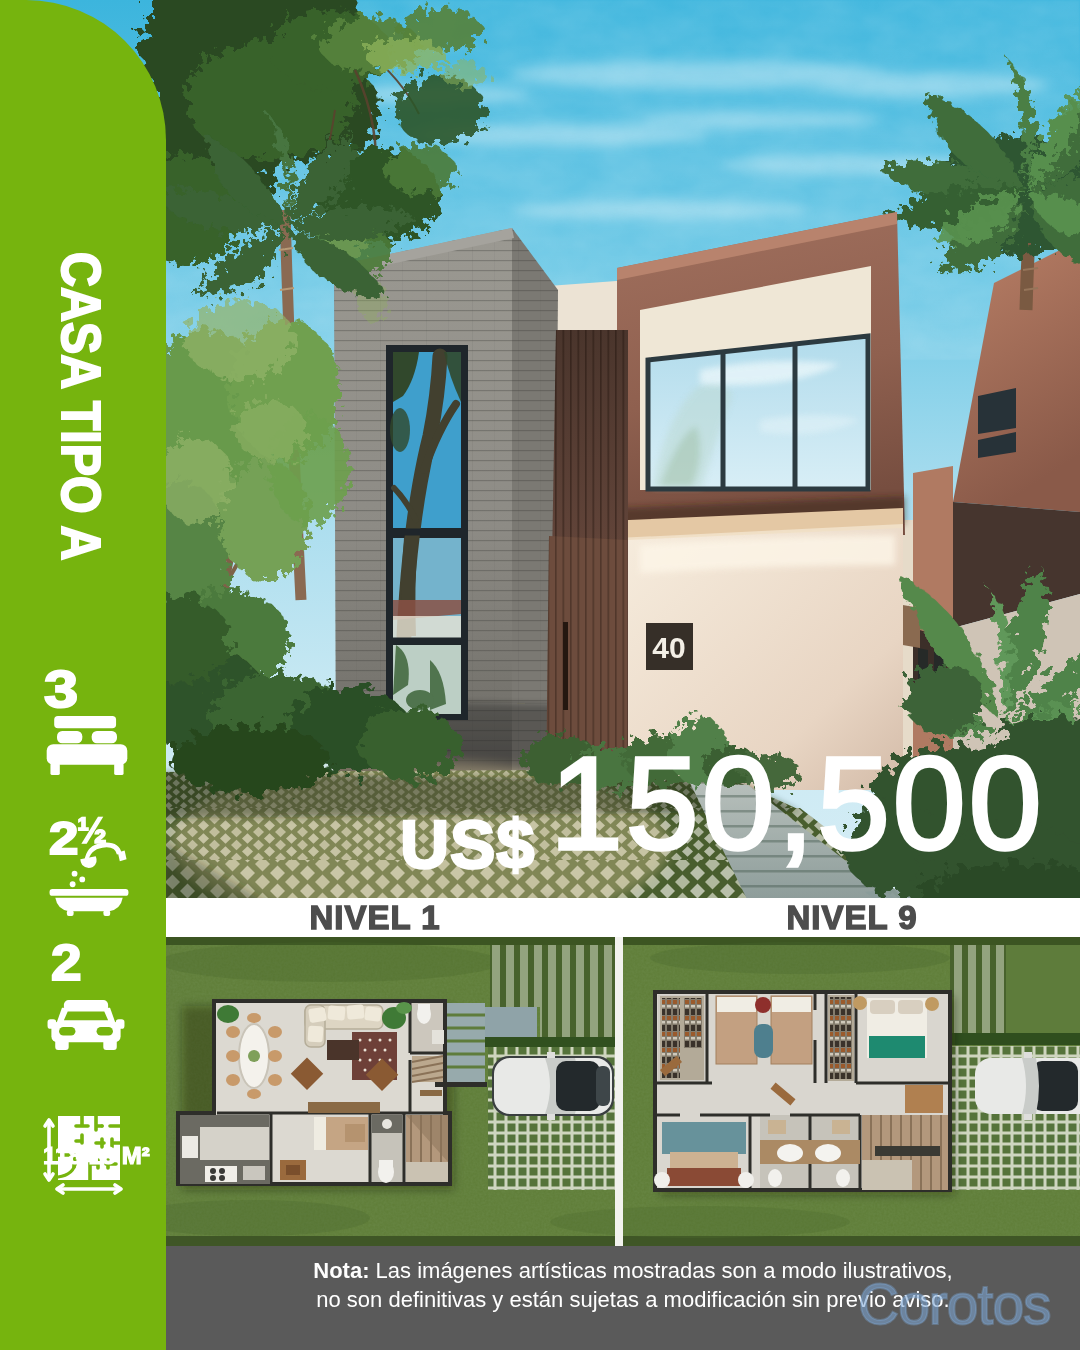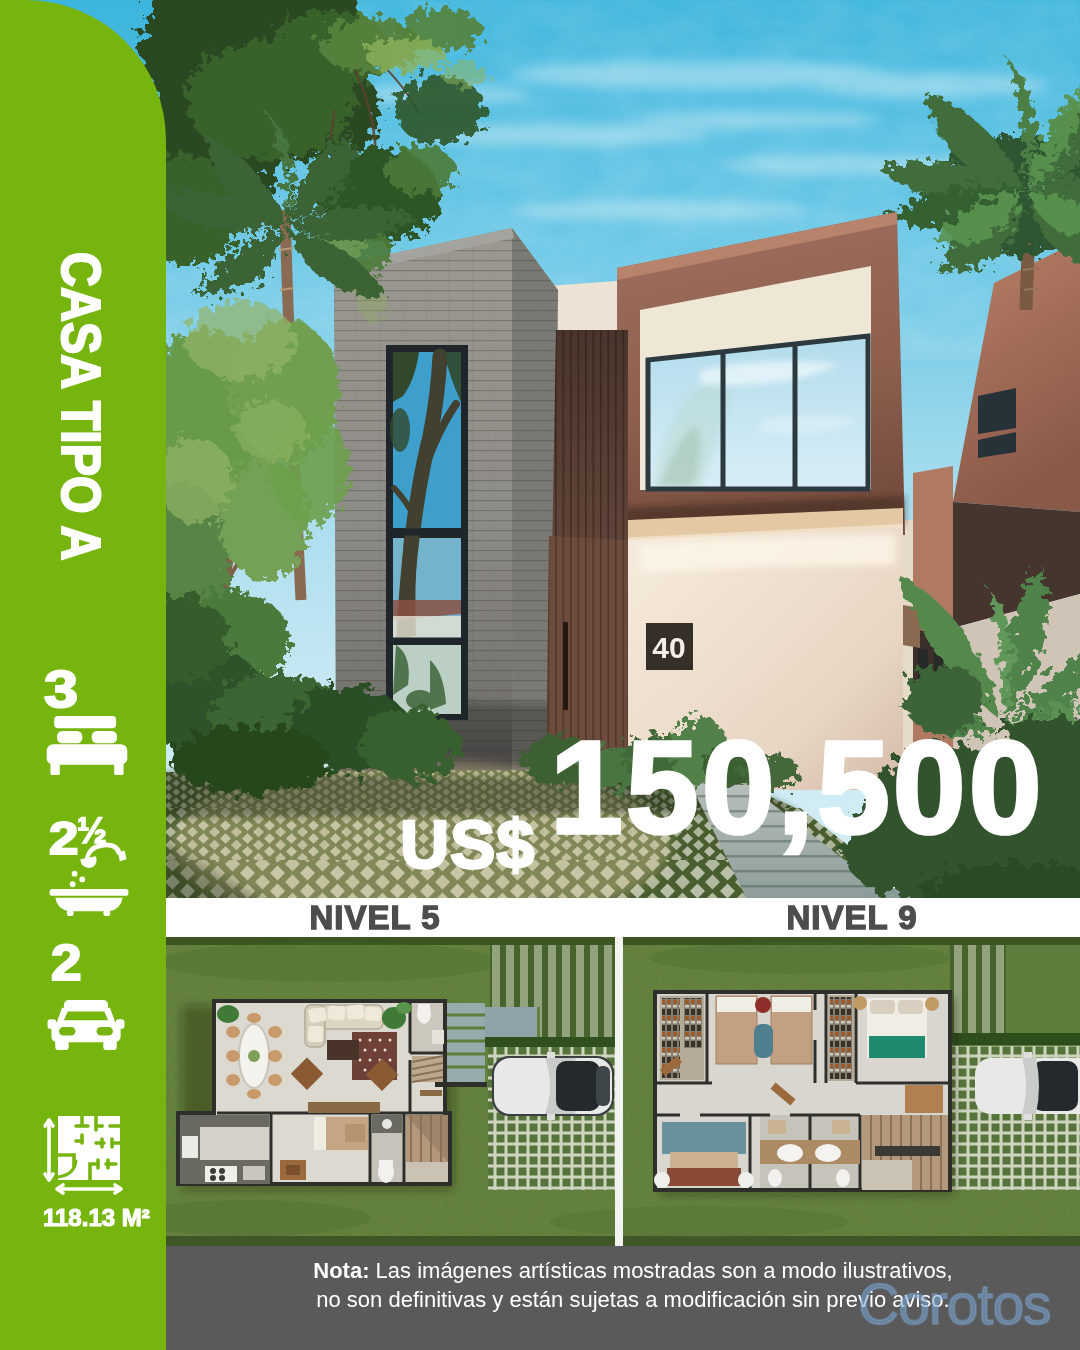--- a/index.html
+++ b/index.html
@@ -381,25 +381,25 @@
   <ellipse cx="350" cy="730" rx="60" ry="44" fill="#2c4f27"></ellipse>
   <ellipse cx="410" cy="745" rx="50" ry="36" fill="#38602f"></ellipse>
   <ellipse cx="250" cy="760" rx="80" ry="34" fill="#27461f"></ellipse>
   <ellipse cx="180" cy="640" rx="50" ry="44" fill="#355c2c"></ellipse>
 </g>
 
 </svg>
 
 <div class="abs" style="left:400px;top:769px;font-size:68px;font-weight:bold;color:#fff;letter-spacing:1px;margin-top:36px;-webkit-text-stroke:2.6px #fff;">US$</div>
 
-<div class="abs" style="left:550px;top:712px;font-size:131px;font-weight:bold;color:#fff;letter-spacing:3px;-webkit-text-stroke:3.5px #fff;">150,500</div>
+<div class="abs" style="left:550px;top:728px;font-size:131px;font-weight:normal;color:#fff;letter-spacing:3px;-webkit-text-stroke:3.5px #fff;">150,500</div>
 
 <div class="abs" style="left:0;top:898px;width:1080px;height:39px;background:#fff;"></div>
 
-<div class="abs" style="left:240px;top:899px;width:270px;text-align:center;font-size:33px;font-weight:bold;color:#4d4d4d;letter-spacing:1px;-webkit-text-stroke:1.4px #4d4d4d;">NIVEL 5</div>
+<div class="abs" style="left:240px;top:899px;width:270px;text-align:center;font-size:33px;font-weight:bold;color:#4d4d4d;letter-spacing:1px;-webkit-text-stroke:1.4px #4d4d4d;">NIVEL 1</div>
 
 <div class="abs" style="left:717px;top:899px;width:270px;text-align:center;font-size:33px;font-weight:bold;color:#4d4d4d;letter-spacing:1px;-webkit-text-stroke:1.4px #4d4d4d;">NIVEL 9</div>
 
 <svg class="abs" style="left:0;top:937px;" width="1080" height="309" viewBox="0 937 1080 309" id="plans">
 <defs>
   <filter id="grassTx" x="0%" y="0%" width="100%" height="100%">
     <feTurbulence type="fractalNoise" baseFrequency="0.45" numOctaves="2" seed="4"></feTurbulence>
     <feColorMatrix type="matrix" values="0 0 0 0 0.16  0 0 0 0 0.27  0 0 0 0 0.08  0 0 0 0.55 0"></feColorMatrix>
   </filter>
   <filter id="psoft" x="-40%" y="-40%" width="180%" height="180%">
@@ -784,13 +784,13 @@
     <path d="M40 20 v8 m-6 -2 h6"></path>
     <path d="M16 40 h16 v12"></path>
     <path d="M16 62 q16 -2 18 -16" stroke-width="3"></path>
     <path d="M54 1 v14 m0 -4 h6 m8 0 h10"></path>
     <path d="M60 11 v0"></path>
     <path d="M54 28 h8 m8 0 h8 m-18 -4 v8 m10 -8 v8"></path>
     <path d="M48 65 v-16 h8 m8 0 h10 m-18 -4 v8 m10 -8 v8"></path>
   </g>
 </svg>
 
-<div class="abs" style="left:43px;top:1204px;font-size:24px;font-weight:bold;color:#fff;letter-spacing:0px;-webkit-text-stroke:1.1px #fff;">118.13 M²</div>
+<div class="abs" style="left:43px;top:1142px;font-size:24px;font-weight:bold;color:#fff;letter-spacing:0px;-webkit-text-stroke:1.1px #fff;">118.13 M²</div>
 
 </body></html>

